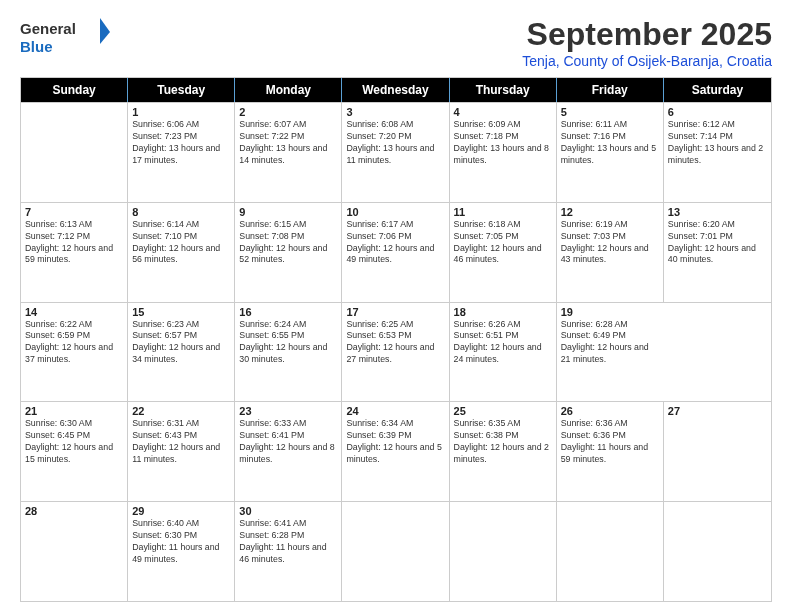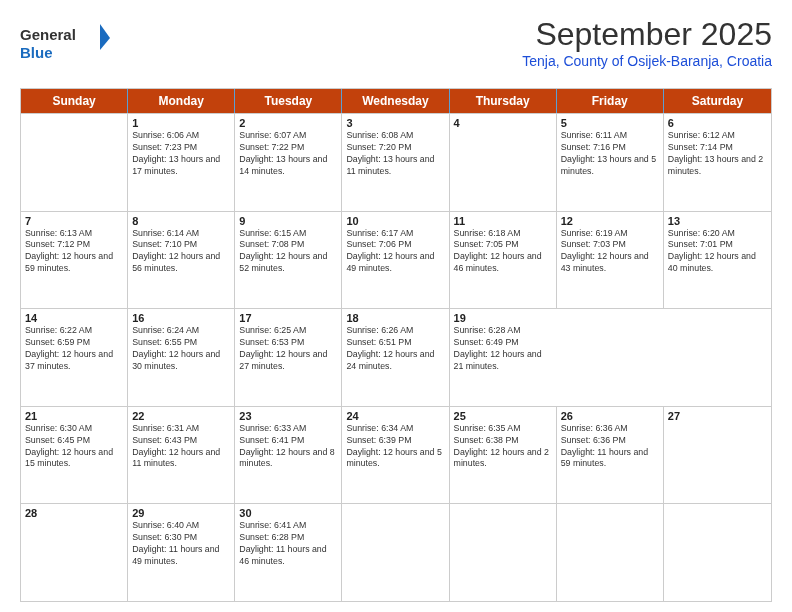--- a/index.html
+++ b/index.html
@@ -12,51 +12,51 @@
     }
     .page {
       width: 792px;
       height: 612px;
       padding: 16px 20px 10px 20px;
       display: flex;
       flex-direction: column;
     }
     .header {
       display: flex;
-      align-items: center;
+      align-items: flex-start;
       justify-content: space-between;
-      margin-bottom: 19px;
+      margin-bottom: 8px;
     }
     .logo {
       display: flex;
       align-items: center;
       gap: 4px;
     }
     .title-block {
       text-align: right;
     }
     .month-title {
       font-size: 32px;
-      font-weight: normal;
+      font-weight: bold;
       color: #333;
     }
     .location {
       font-size: 14px;
       color: #1d4ed8;
     }
     .calendar {
       flex: 1;
       display: flex;
       flex-direction: column;
       border: 1px solid #ccc;
     }
     .cal-header {
       display: grid;
       grid-template-columns: repeat(7, 1fr);
-      background: #c2410c;
+      background: #000000;
     }
     .cal-header-cell {
       color: #fff;
       font-size: 12px;
       font-weight: bold;
       text-align: center;
       padding: 5px 2px;
       border-right: 1px solid #5a9fd4;
     }
     .cal-header-cell:last-child { border-right: none; }
@@ -105,22 +105,22 @@
 </div>
     <div class="title-block">
       <div class="month-title">September 2025</div>
       <div class="location">Tenja, County of Osijek-Baranja, Croatia</div>
     </div>
   </div>
 
   <div class="calendar">
     <div class="cal-header">
     <div class="cal-header-cell">Sunday</div>
+        <div class="cal-header-cell">Tuesday</div>
         <div class="cal-header-cell">Monday</div>
-        <div class="cal-header-cell">Tuesday</div>
         <div class="cal-header-cell">Wednesday</div>
         <div class="cal-header-cell">Thursday</div>
         <div class="cal-header-cell">Friday</div>
         <div class="cal-header-cell">Saturday</div>
       </div>
     <div class="cal-body">
     <div class="cal-row">
           <div class="cal-cell"></div>
           <div class="cal-cell">
             <div class="cell-day">1</div>
@@ -135,20 +135,23 @@
         </div>
           </div>
           <div class="cal-cell">
             <div class="cell-day">3</div>
         <div class="cell-info">
           Sunrise: 6:08 AM<br>Sunset: 7:20 PM<br>Daylight: 13 hours and 11 minutes.
         </div>
           </div>
           <div class="cal-cell">
             <div class="cell-day">4</div>
+        <div class="cell-info">
+          Sunrise: 6:09 AM<br>Sunset: 7:18 PM<br>Daylight: 13 hours and 8 minutes.
+        </div>
           </div>
           <div class="cal-cell">
             <div class="cell-day">5</div>
         <div class="cell-info">
           Sunrise: 6:11 AM<br>Sunset: 7:16 PM<br>Daylight: 13 hours and 5 minutes.
         </div>
           </div>
           <div class="cal-cell">
             <div class="cell-day">6</div>
         <div class="cell-info">
@@ -198,20 +201,26 @@
         <div class="cell-info">
           Sunrise: 6:20 AM<br>Sunset: 7:01 PM<br>Daylight: 12 hours and 40 minutes.
         </div>
           </div>
         </div>
         <div class="cal-row">
           <div class="cal-cell">
             <div class="cell-day">14</div>
         <div class="cell-info">
           Sunrise: 6:22 AM<br>Sunset: 6:59 PM<br>Daylight: 12 hours and 37 minutes.
+        </div>
+          </div>
+          <div class="cal-cell">
+            <div class="cell-day">15</div>
+        <div class="cell-info">
+          Sunrise: 6:23 AM<br>Sunset: 6:57 PM<br>Daylight: 12 hours and 34 minutes.
         </div>
           </div>
           <div class="cal-cell">
             <div class="cell-day">16</div>
         <div class="cell-info">
           Sunrise: 6:24 AM<br>Sunset: 6:55 PM<br>Daylight: 12 hours and 30 minutes.
         </div>
           </div>
           <div class="cal-cell">
             <div class="cell-day">17</div>

